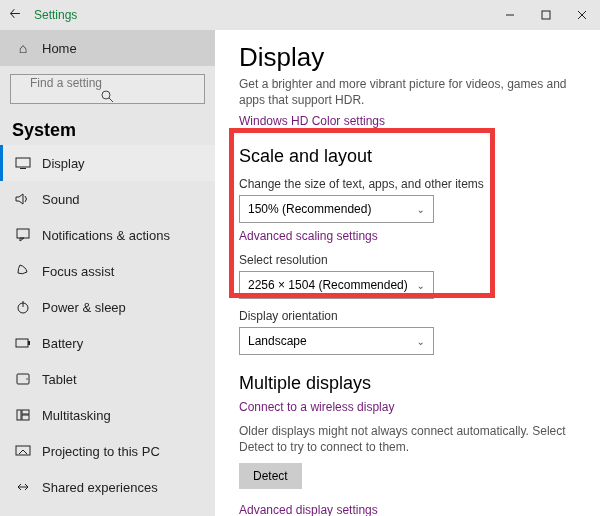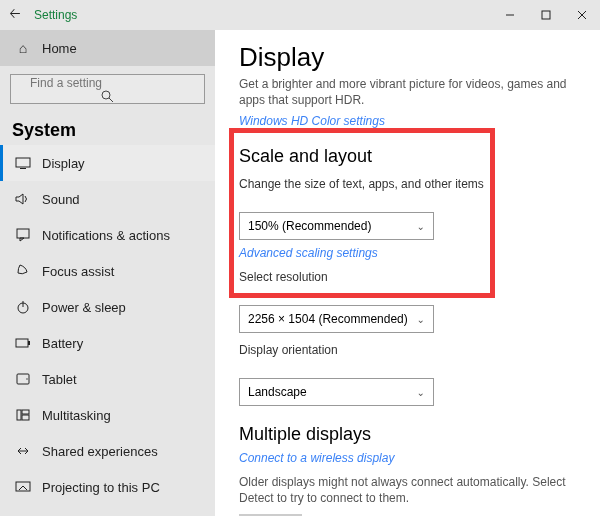--- a/index.html
+++ b/index.html
@@ -17,24 +17,24 @@
   .nav-row.home { background: #cfcfcf; }
   .nav-row .ic { width: 22px; display: flex; align-items: center; justify-content: center; margin-right: 8px; font-size: 14px; }
   .search-wrap { padding: 8px 10px; }
   .search { display: flex; align-items: center; border: 1px solid #999; background: #eaeaea; height: 30px; padding: 0 8px; flex-direction: column; }
   .search input { flex: 1; border: none; background: transparent; font-size: 12px; outline: none; }
   .search .sico { font-size: 13px; color: #444; }
   .section-label { padding: 8px 12px 4px; font-size: 18px; font-weight: 600; }
   .main { flex: 1; overflow-y: auto; padding: 12px 24px 0 24px; position: relative; }
   h1 { font-size: 26px; font-weight: 400; }
   .sub { font-size: 12px; color: #555; margin-top: 4px; line-height: 1.3; }
-  .link { font-size: 12px; color: #3b82f6; margin-top: 6px; cursor: pointer; font-style: italic; }
+  .link { font-size: 12px; color: #701a75; margin-top: 6px; cursor: pointer; }
   .group-title { font-size: 18px; font-weight: 400; margin-top: 18px; }
   .field-label { font-size: 12px; color: #333; margin-top: 10px; }
-  .dropdown { margin-top: 21px; border: 1px solid #999; width: 195px; height: 28px; display: flex; align-items: center; justify-content: space-between; padding: 0 8px; font-size: 12px; background: #fff; cursor: pointer; }
+  .dropdown { margin-top: 4px; border: 1px solid #999; width: 195px; height: 28px; display: flex; align-items: center; justify-content: space-between; padding: 0 8px; font-size: 12px; background: #fff; cursor: pointer; }
   .dropdown .chev { font-size: 10px; color: #555; }
   .btn { display: inline-block; background: #ccc; border: none; padding: 6px 14px; font-size: 12px; margin-top: 8px; cursor: pointer; }
   .highlight-box { position: absolute; border: 5px solid #ef3a3a; pointer-events: none; }
   svg { display: block; }
 </style>
 </head>
 <body>
 
 <div class="window">
 
@@ -148,36 +148,36 @@
             <svg width="14" height="12">
               <rect x="1" y="1" width="4" height="10" fill="none" stroke="#222"></rect>
               <rect x="6" y="1" width="7" height="4" fill="none" stroke="#222"></rect>
               <rect x="6" y="6" width="7" height="5" fill="none" stroke="#222"></rect>
             </svg>
           </span>
         <span>Multitasking</span>
       </div>
       <div class="nav-row">
         <span class="ic">
+            <svg width="16" height="12">
+              <rect x="1" y="1" width="14" height="9" fill="none" stroke="#222"></rect>
+              <polyline points="4,9 8,5 12,9" fill="none" stroke="#222"></polyline>
+            </svg>
+          </span>
+        <span>Projecting to this PC</span>
+      </div>
+      <div class="nav-row">
+        <span class="ic">
             <svg width="14" height="14">
               <line x1="2" y1="7" x2="12" y2="7" stroke="#222"></line>
               <polyline points="9,4 12,7 9,10" fill="none" stroke="#222"></polyline>
               <polyline points="5,4 2,7 5,10" fill="none" stroke="#222"></polyline>
             </svg>
           </span>
         <span>Shared experiences</span>
-      </div>
-      <div class="nav-row">
-        <span class="ic">
-            <svg width="16" height="12">
-              <rect x="1" y="1" width="14" height="9" fill="none" stroke="#222"></rect>
-              <polyline points="4,9 8,5 12,9" fill="none" stroke="#222"></polyline>
-            </svg>
-          </span>
-        <span>Projecting to this PC</span>
       </div>
     </div>
 
     <div class="main">
       <h1>Display</h1>
       <div class="sub">Get a brighter and more vibrant picture for videos, games and apps that support HDR.</div>
       <div class="link">Windows HD Color settings</div>
 
       <div class="group-title">Scale and layout</div>
       <div class="field-label">Change the size of text, apps, and other items</div>

